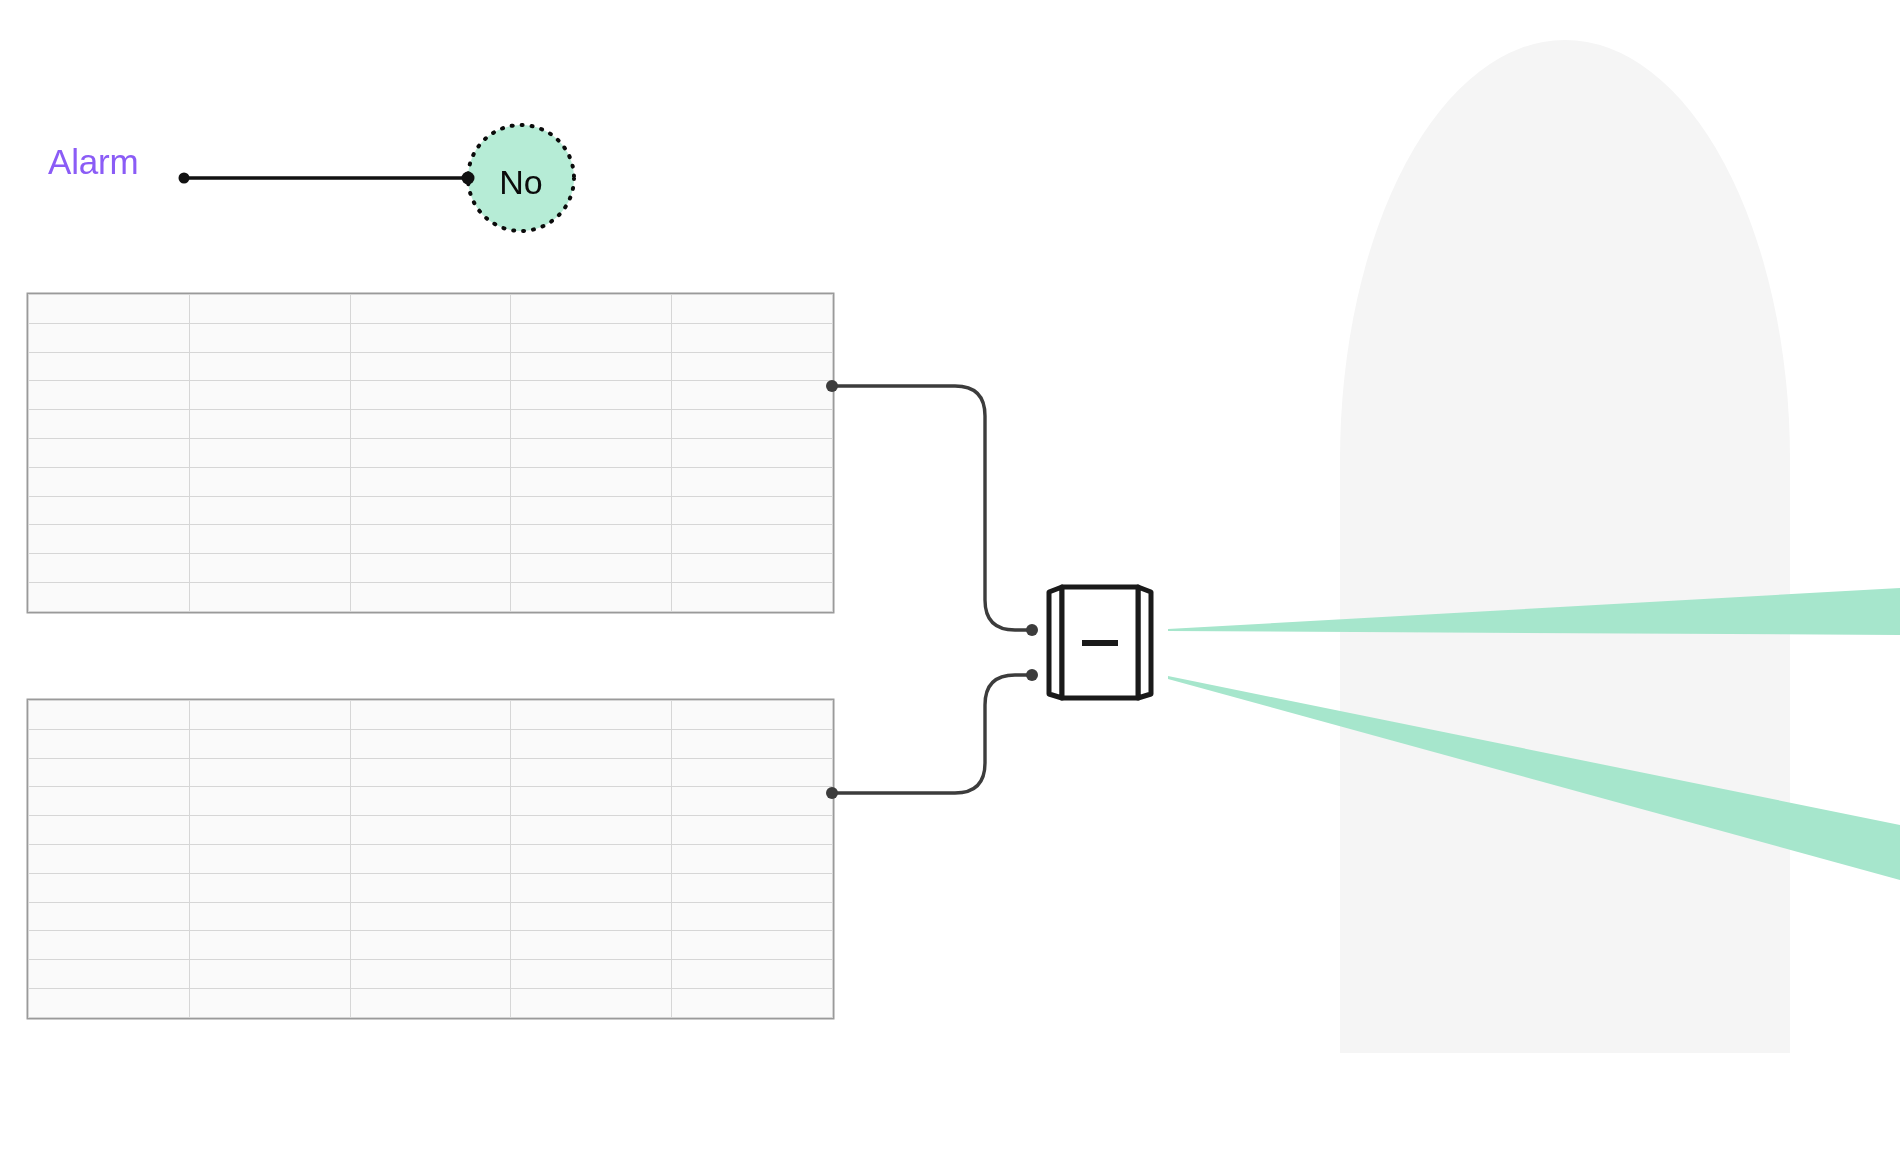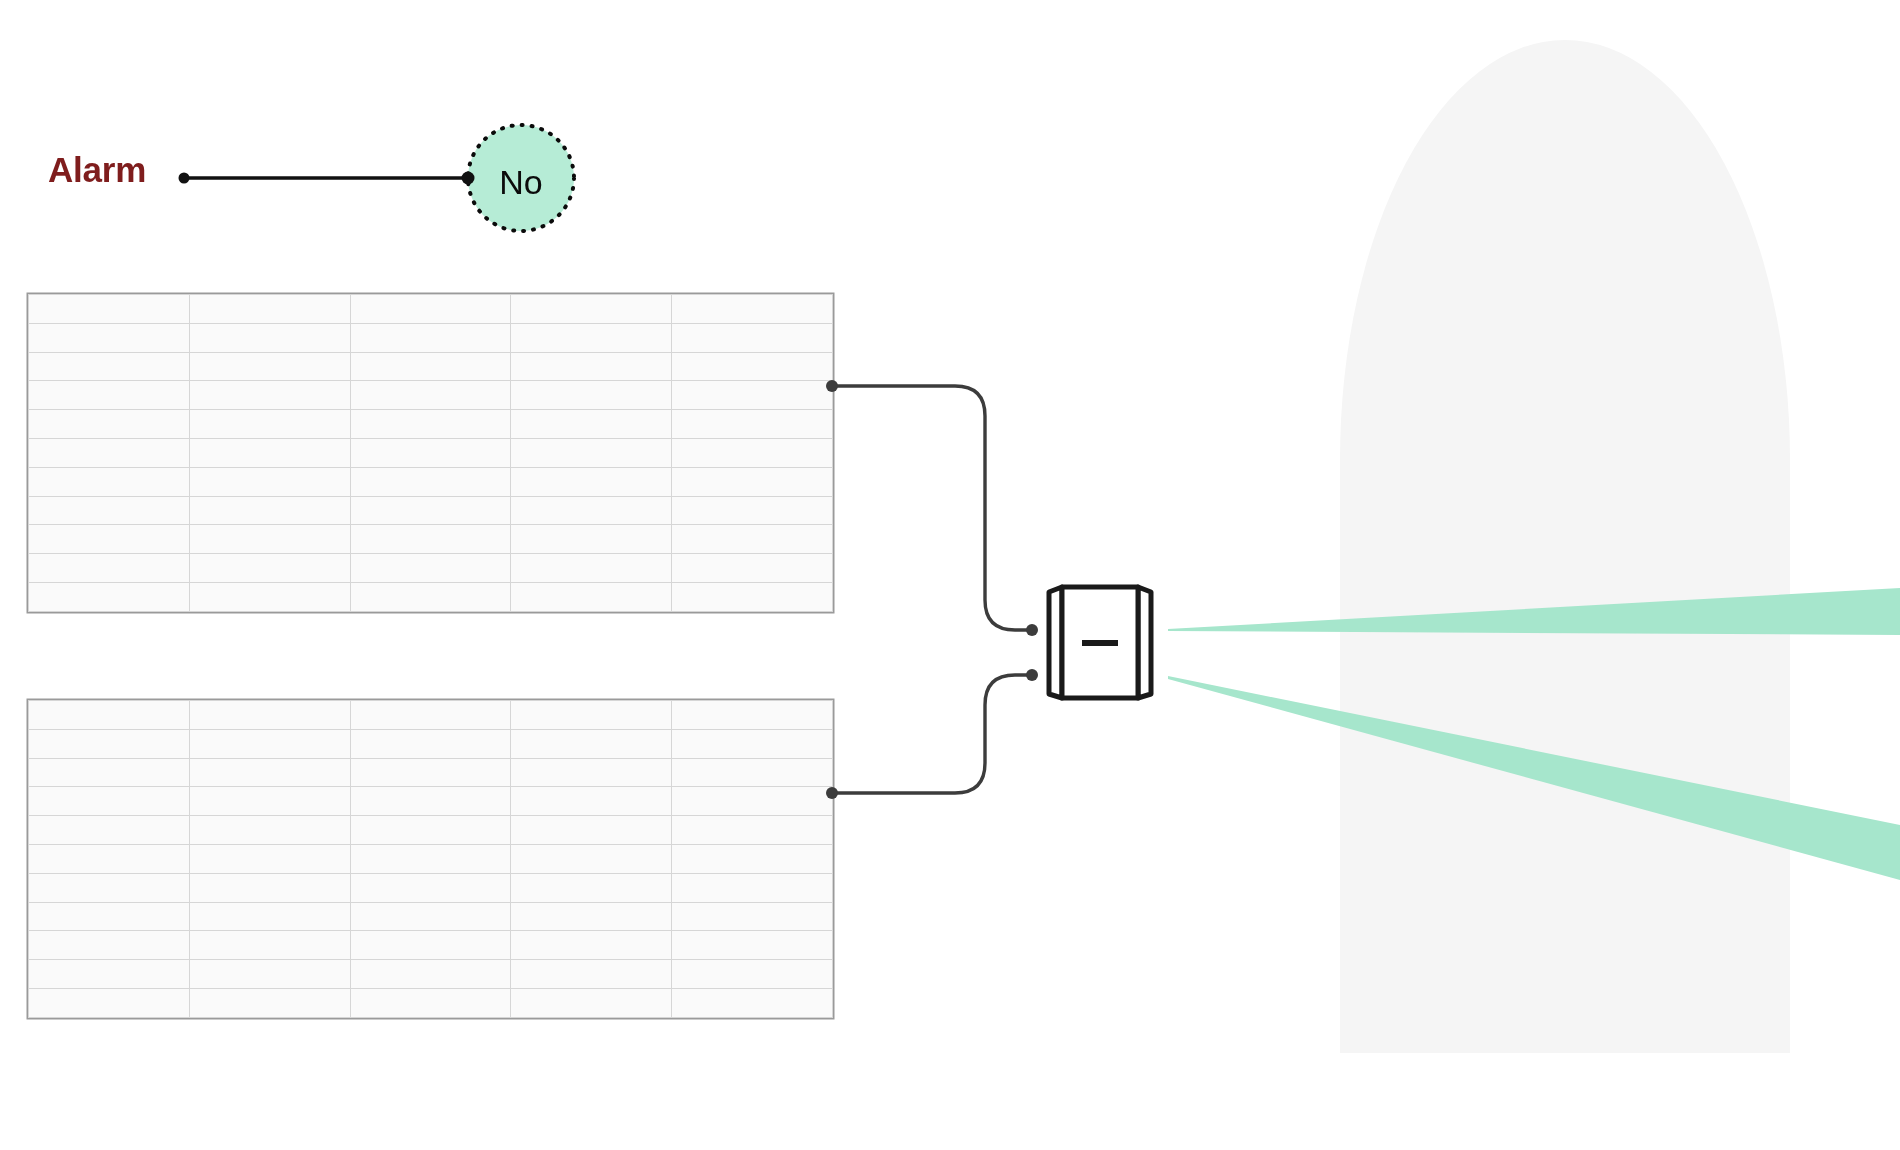--- a/index.html
+++ b/index.html
@@ -49,27 +49,27 @@
     position: absolute;
     left: 0;
     top: 110px;
     width: 640px;
     height: 140px;
     z-index: 4;
   }
   .alarm-label {
     position: absolute;
     left: 48px;
-    top: 40px;
+    top: 32px;
     font-size: 35px;
     line-height: 40px;
-    color: #7f1d1d;
+    color: #8b5cf6;
     letter-spacing: -0.2px;
     white-space: nowrap;
-    font-weight: 700;
+    font-weight: 400;
   }
   .alarm-svg {
     position: absolute;
     left: 0;
     top: 0;
   }
   .alarm-chip-text {
     position: absolute;
     left: 465px;
     top: 52px;

